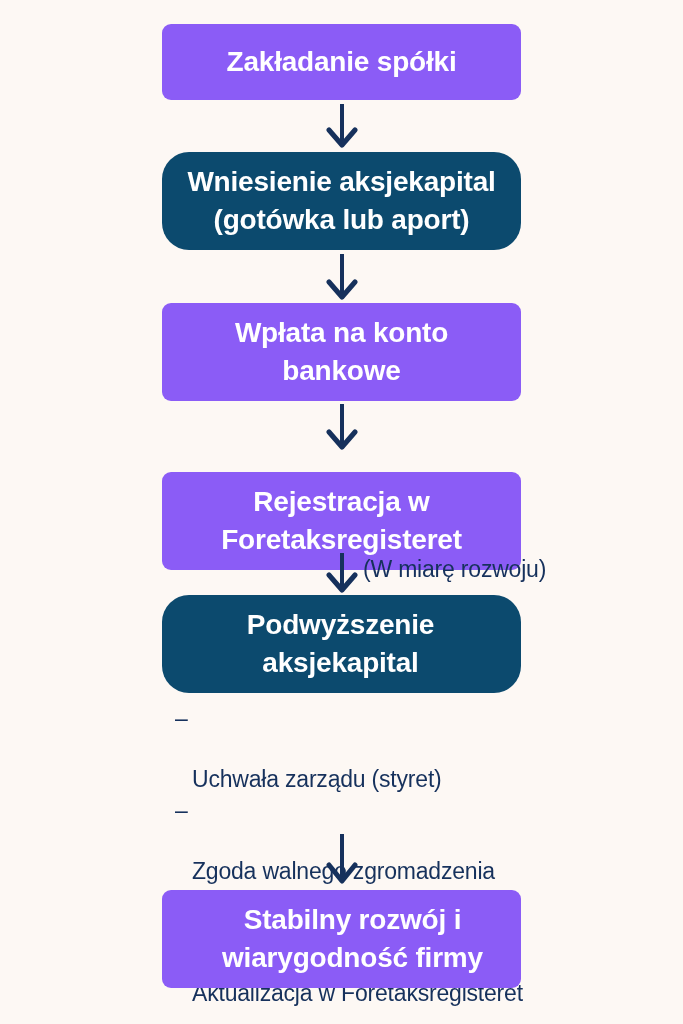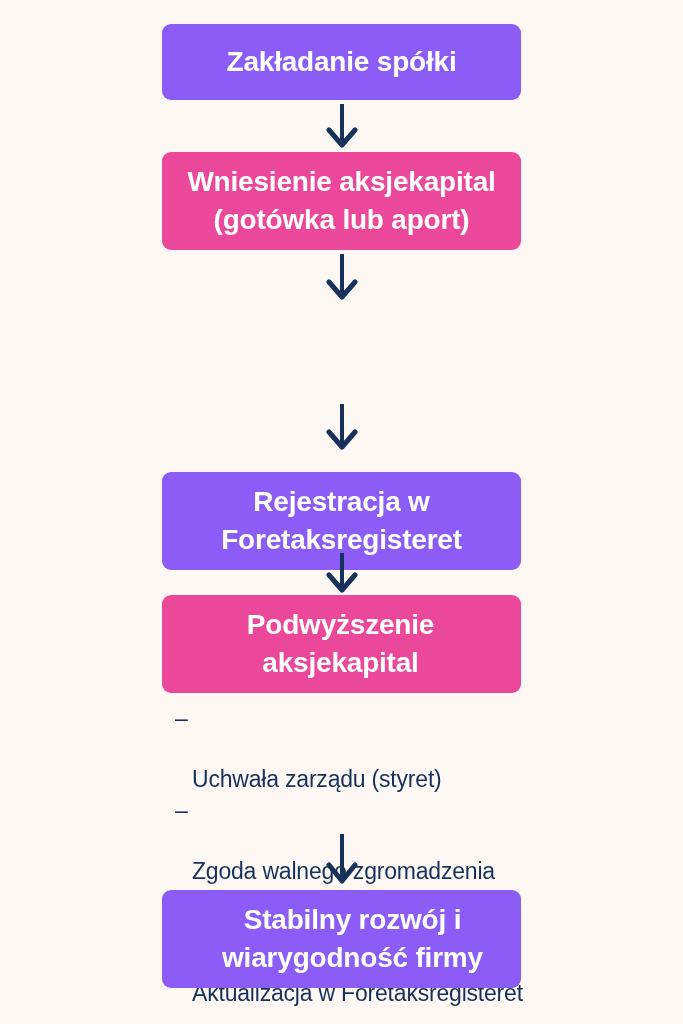--- a/index.html
+++ b/index.html
@@ -33,21 +33,21 @@
     justify-content: center;
     text-align: center;
     color: #ffffff;
     font-weight: 700;
     font-size: 28px;
     line-height: 1.34;
     letter-spacing: -0.2px;
     padding: 4px 14px;
   }
   .node.navy { background: #8b5cf6; }
-  .node.red  { background: #ec4899; }
+  .node.red  { background: #0c4a6e; border-radius: 27px; }
 
   .node-label {
     display: block;
     width: 100%;
     white-space: pre-line;
   }
 
   
   .arrow {
     position: absolute;
@@ -110,40 +110,47 @@
 (gotówka lub aport)</span>
   </div>
 
   <span class="arrow" style="top:254px;">
     <svg width="34" height="46" viewBox="0 0 34 46">
       <path d="M17 0 L17 40" stroke="#16315c" stroke-width="4" fill="none"></path>
       <path d="M4 28 L17 43 L30 28" stroke="#16315c" stroke-width="5" fill="none" stroke-linecap="round" stroke-linejoin="round"></path>
     </svg>
   </span>
 
+  <div class="node navy" style="top:303px; height:98px;">
+    <span class="node-label">Wpłata na konto
+bankowe</span>
+  </div>
 
   <span class="arrow" style="top:404px;">
     <svg width="34" height="46" viewBox="0 0 34 46">
       <path d="M17 0 L17 40" stroke="#16315c" stroke-width="4" fill="none"></path>
       <path d="M4 28 L17 43 L30 28" stroke="#16315c" stroke-width="5" fill="none" stroke-linecap="round" stroke-linejoin="round"></path>
     </svg>
   </span>
 
   <div class="node navy" style="top:472px; height:98px;">
     <span class="node-label">Rejestracja w
 Foretaksregisteret</span>
   </div>
 
   <span class="arrow" style="top:553px;">
     <svg width="34" height="40" viewBox="0 0 34 40">
       <path d="M17 0 L17 34" stroke="#16315c" stroke-width="4" fill="none"></path>
       <path d="M4 22 L17 37 L30 22" stroke="#16315c" stroke-width="5" fill="none" stroke-linecap="round" stroke-linejoin="round"></path>
     </svg>
   </span>
 
+  <div class="annotation" style="left:363px; top:556px;">
+    <span>(W miarę rozwoju)</span>
+  </div>
 
   <div class="node red" style="top:595px; height:98px;padding-left:12px;">
     <span class="node-label">Podwyższenie
 aksjekapital</span>
   </div>
 
   <div class="sub-list">
     <div class="sub-item">
       <span class="sub-dash">–</span>
       <span>Uchwała zarządu (styret)</span>

